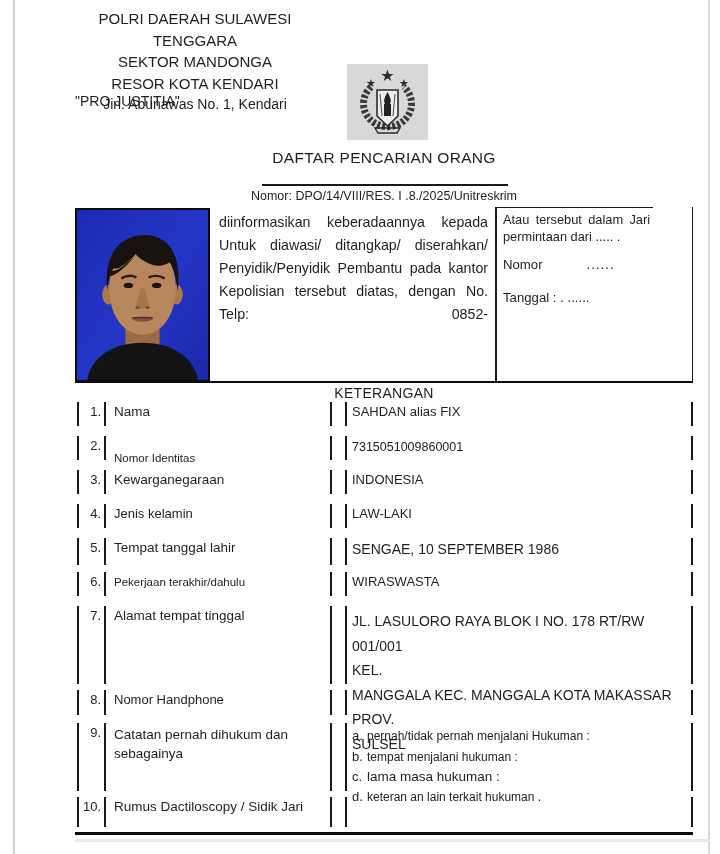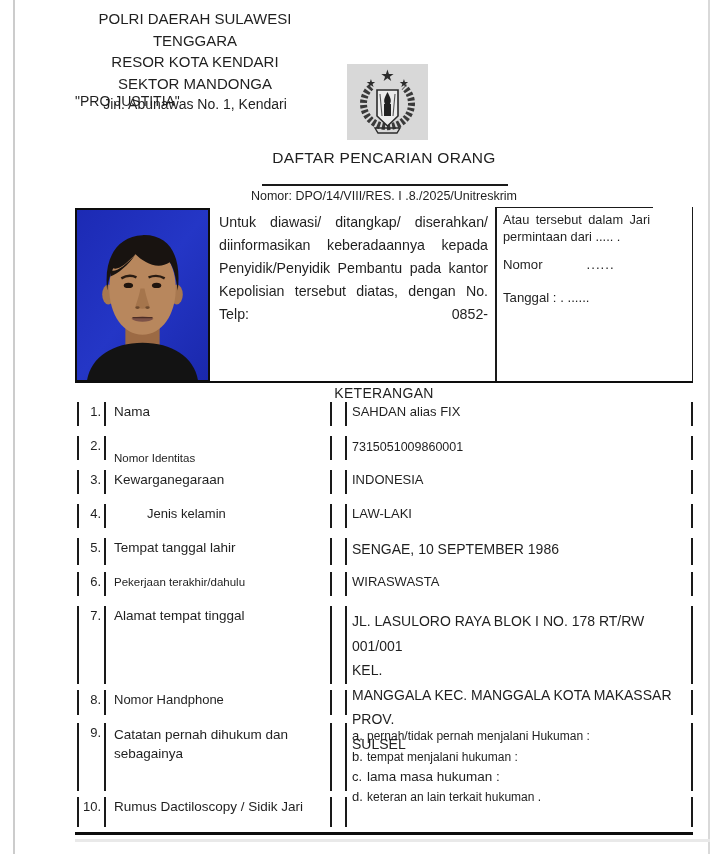--- a/index.html
+++ b/index.html
@@ -42,21 +42,21 @@
   .ket-title{position:absolute;left:75px;top:385px;width:618px;text-align:center;font-size:14px;letter-spacing:.3px;}
   .trow{position:absolute;left:75px;width:618px;}
   .trow .vl{position:absolute;top:0;bottom:6px;width:1.5px;background:#1a1a1a;}
   .vA{left:2px;}.vB{left:29px;}.vC{left:255px;}.vD{left:270px;}.vE{left:616px;}
   .trow .no{position:absolute;left:4px;top:2px;width:22px;text-align:right;font-size:13px;}
   .trow .lbl{position:absolute;left:39px;top:2px;font-size:13.5px;}
   .trow .val{position:absolute;left:277px;top:2px;font-size:13px;}
   .r1{top:402px;height:30px;}
   .r2{top:436px;height:30px;}  .r2 .lbl{font-size:11.5px;top:16px;}  .r2 .val{font-size:12.5px;top:4px;}
   .r3{top:470px;height:30px;}
-  .r4{top:504px;height:30px;}  .r4 .lbl{font-size:13px;margin-left:33px;}
+  .r4{top:504px;height:30px;}  .r4 .lbl{font-size:13px;}
   .r5{top:538px;height:33px;}  .r5 .val{font-size:14px;top:3px;}
   .r6{top:572px;height:30px;}  .r6 .lbl{font-size:11.5px;top:4px;}
   .r7{top:606px;height:84px;}  .r7 .val{font-size:14px;line-height:24.5px;top:3px;width:330px;}
   .r8{top:690px;height:31px;}  .r8 .lbl{font-size:13px;}
   .r9{top:723px;height:74px;}  .r9 .lbl{line-height:19px;}
   .r9 .val{top:3px;line-height:19.5px;font-size:12px;}
   .r9 .letter{display:inline-block;width:15px;font-size:13px;}
   .r9 .it-c{font-size:13.5px;}
   .r10{top:797px;height:36px;}
   .table-bottom{position:absolute;left:75px;top:832px;width:618px;height:2.5px;background:#0d0d0d;}
@@ -65,22 +65,22 @@
 <body>
 
 <div class="page">
 
   <div class="scan-line-left"></div>
   <div class="scan-line-right"></div>
   <div class="scan-line-bottom"></div>
 
   <div class="hdr">
     <div>POLRI DAERAH SULAWESI TENGGARA</div>
+    <div>SEKTOR MANDONGA</div>
     <div>RESOR KOTA KENDARI</div>
-    <div>SEKTOR MANDONGA</div>
     <div class="small">Jin. Abunawas No. 1, Kendari</div>
   </div>
   <div class="motto">"PRO JUSTITIA"</div>
 
   <div class="logo">
     <svg viewBox="0 0 81 76" xmlns="http://www.w3.org/2000/svg">
       <rect x="0" y="0" width="81" height="76" fill="#d8d8d8"></rect>
       <text x="40.5" y="17" font-size="16" text-anchor="middle" fill="#2b2b2b" font-family="DejaVu Sans">★</text>
       <text x="24" y="23" font-size="11" text-anchor="middle" fill="#2b2b2b" font-family="DejaVu Sans">★</text>
       <text x="57" y="23" font-size="11" text-anchor="middle" fill="#2b2b2b" font-family="DejaVu Sans">★</text>
@@ -120,22 +120,22 @@
       <ellipse cx="79" cy="75" rx="4.6" ry="2.6" fill="#20150e"></ellipse>
       <path d="M 63 78 C 61 88 59 92 58 96 C 61 99 69 99 72 96 C 71 92 69 88 67 78 Z" fill="#a5754c"></path>
       <ellipse cx="60" cy="97" rx="2.2" ry="1.4" fill="#6e4a2e"></ellipse>
       <ellipse cx="70" cy="97" rx="2.2" ry="1.4" fill="#6e4a2e"></ellipse>
       <path d="M 54 108 C 60 105 70 105 76 108 C 72 112 58 112 54 108 Z" fill="#7d5247"></path>
       <path d="M 55 107 L 75 107" stroke="#4a2c24" stroke-width="1.2"></path>
     </svg>
   </div>
 
   <div class="mid-cell">
+    <div class="just">diinformasikan keberadaannya kepada</div>
     <div class="just">Untuk diawasi/ ditangkap/ diserahkan/</div>
-    <div class="just">diinformasikan keberadaannya kepada</div>
     <div class="just">Penyidik/Penyidik Pembantu pada kantor</div>
     <div class="just">Kepolisian tersebut diatas, dengan No. Telp: 0852-</div>
   </div>
 
   <div class="vline vl-mid"></div>
   <div class="vline vl-right"></div>
 
   <div class="right-cell">
     <div class="rc-line1">
       <span>Atau</span>

